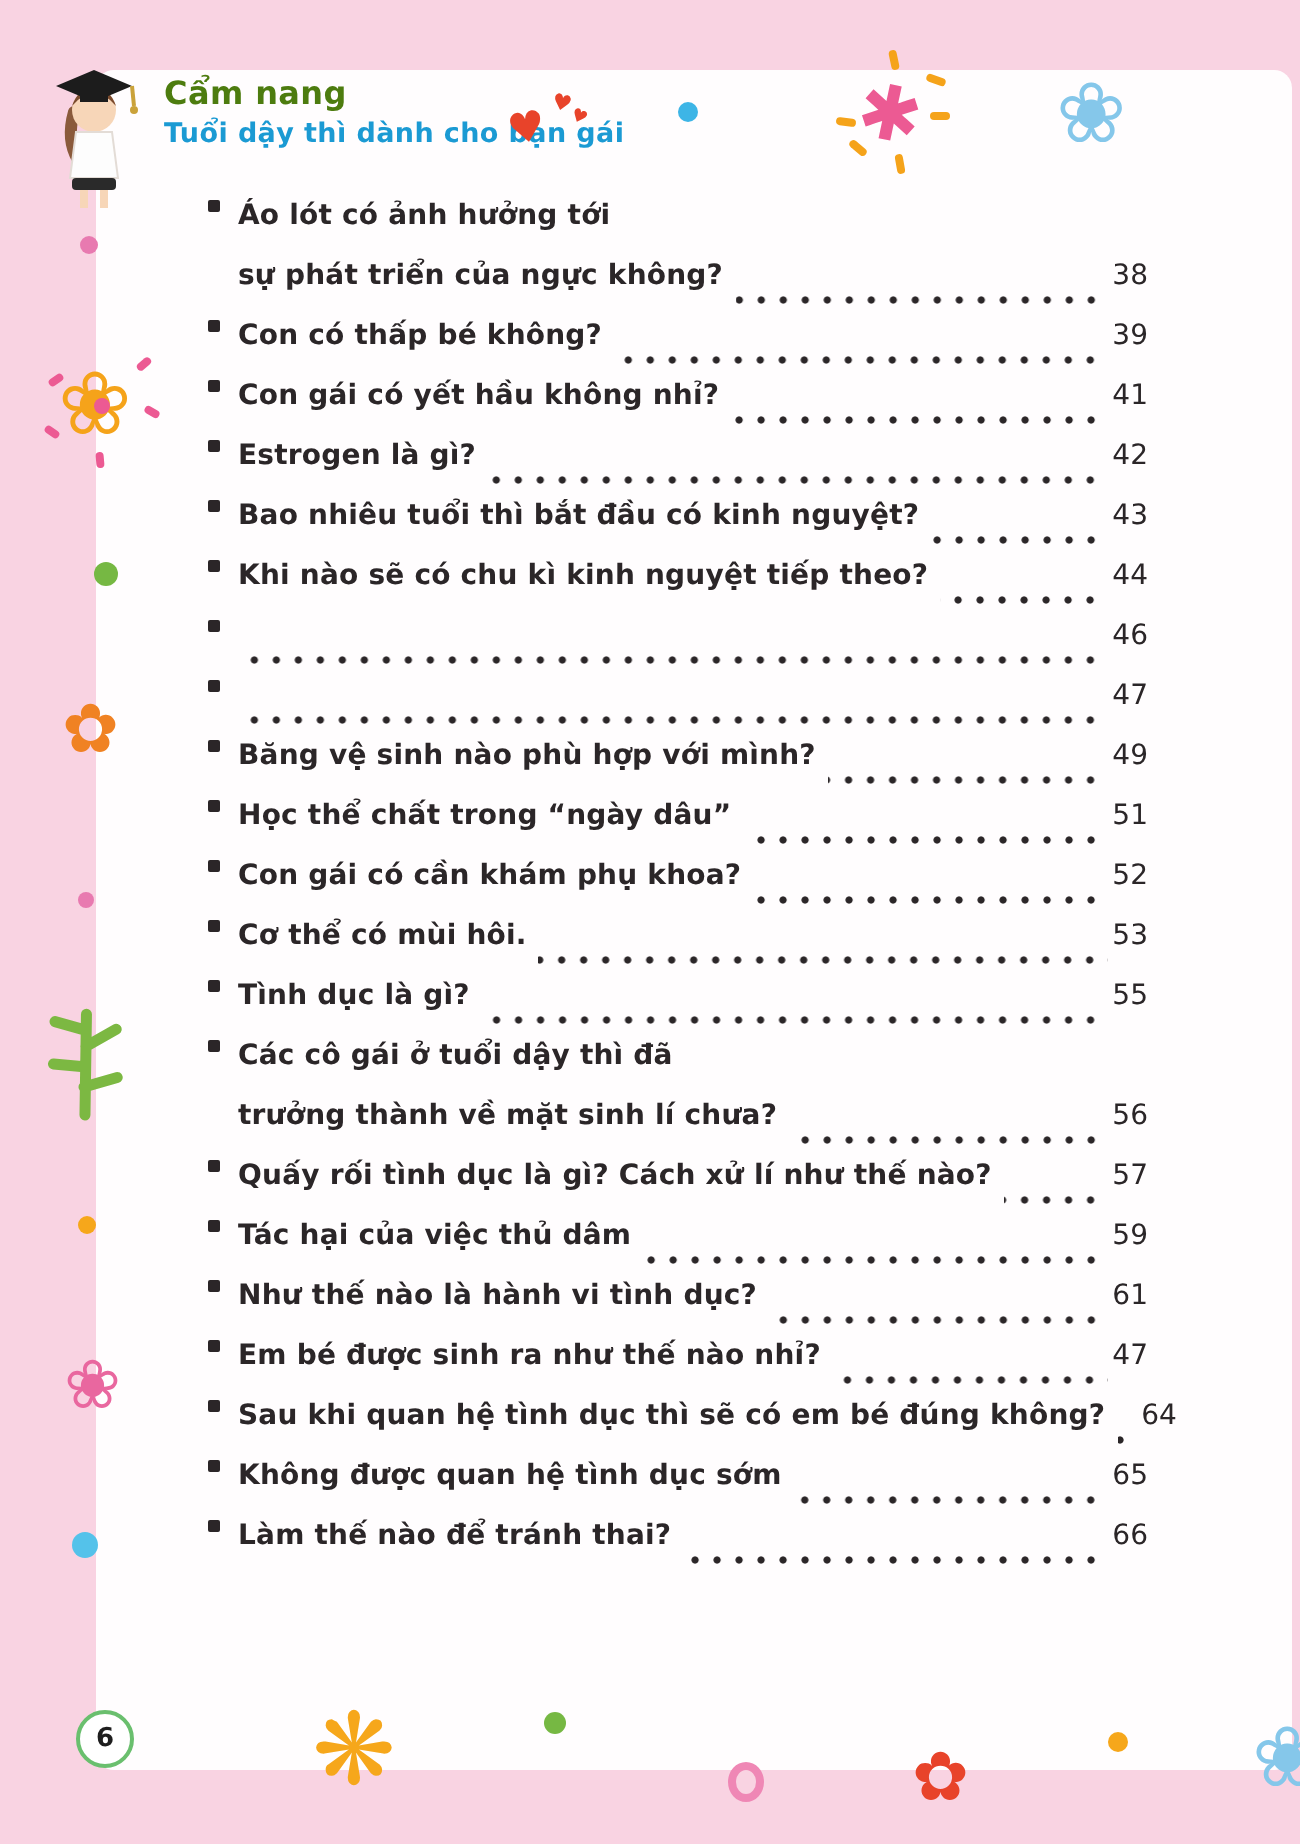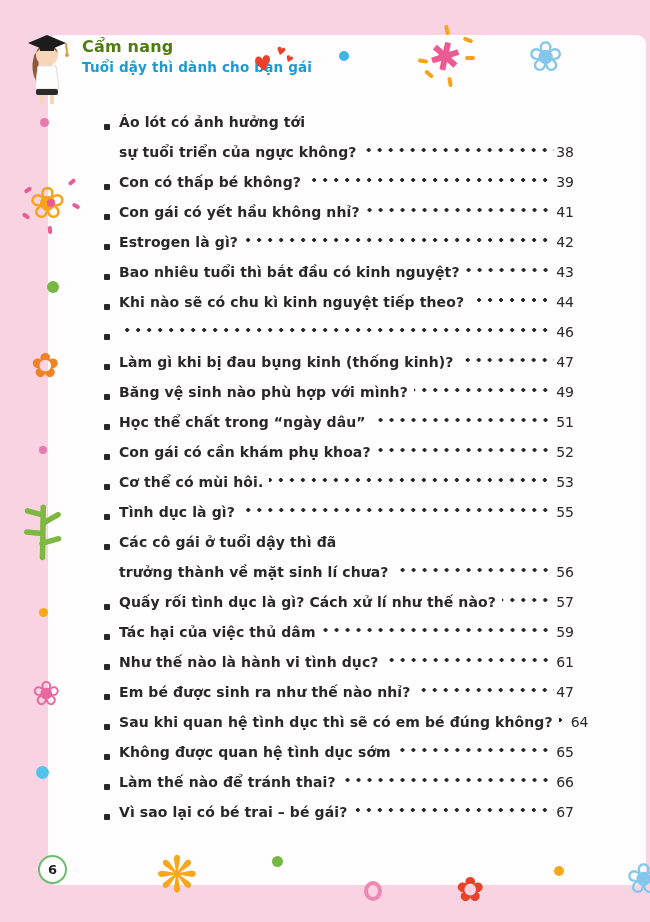--- a/index.html
+++ b/index.html
@@ -13,21 +13,21 @@
   .series-title{font-size:16px;font-weight:bold;color:#4d7c0f;letter-spacing:.2px;}
   .book-title{font-size:13.5px;font-weight:bold;color:#1b9ad3;margin-top:3px;letter-spacing:.2px;white-space:nowrap;}
   .hearts{position:absolute;left:254px;top:46px;width:40px;height:34px;z-index:5;}
   .hearts span{position:absolute;color:#e8432a;line-height:1;}
   .heart-big{font-size:21px;left:0;top:8px;transform:rotate(-10deg);}
   .heart-small1{font-size:11px;left:22px;top:0;transform:rotate(14deg);}
   .heart-small2{font-size:9px;left:31px;top:9px;transform:rotate(24deg);}
 
   
   .toc{position:absolute;left:104px;top:100px;width:470px;z-index:3;}
-  .toc-line{display:flex;align-items:flex-end;height:30px;color:#2b2628;}
+  .toc-line{display:flex;align-items:flex-start;height:30px;color:#2b2628;}
   .bullet{width:6px;height:6px;background:#2b2628;border-radius:1px;margin-right:9px;flex:none;}
   .bullet.hidden{visibility:hidden;}
   .entry-text{font-size:14px;font-weight:bold;white-space:nowrap;letter-spacing:.1px;}
   .leader{flex:1 1 auto;align-self:flex-end;height:6px;min-width:10px;margin:0 2px 7px 6px;
           background-image:radial-gradient(circle at 2px 3px,#2b2628 1.6px,transparent 2px);
           background-size:11px 6px;background-repeat:repeat-x;background-position:right bottom;}
   .page-num{font-size:14px;font-weight:normal;flex:none;}
 
   
   .page-number-badge{position:absolute;left:38px;top:855px;width:25px;height:25px;border:2px solid #6abf6e;
@@ -79,21 +79,21 @@
 
   <div class="toc">
     <div class="toc-item">
       <div class="toc-line line-first no-leader">
         <span class="bullet"></span>
         <span class="entry-text t1">Áo lót có ảnh hưởng tới</span>
 
       </div>
       <div class="toc-line line-cont">
         <span class="bullet hidden"></span>
-        <span class="entry-text t2">sự tuổi triển của ngực không?</span>
+        <span class="entry-text t2">sự phát triển của ngực không?</span>
         <span class="leader"></span>
         <span class="page-num p2">38</span>
       </div>
     </div>
 
     <div class="toc-item">
       <div class="toc-line line-first">
         <span class="bullet"></span>
         <span class="entry-text t1">Con có thấp bé không?</span>
         <span class="leader"></span>
@@ -147,21 +147,20 @@
         <span class="bullet"></span>
         <span class="leader"></span>
         <span class="page-num p1">46</span>
       </div>
 
     </div>
 
     <div class="toc-item">
       <div class="toc-line line-first">
         <span class="bullet"></span>
-        <span class="entry-text t1">Làm gì khi bị đau bụng kinh (thống kinh)?</span>
         <span class="leader"></span>
         <span class="page-num p1">47</span>
       </div>
 
     </div>
 
     <div class="toc-item">
       <div class="toc-line line-first">
         <span class="bullet"></span>
         <span class="entry-text t1">Băng vệ sinh nào phù hợp với mình?</span>
@@ -288,29 +287,20 @@
     <div class="toc-item">
       <div class="toc-line line-first">
         <span class="bullet"></span>
         <span class="entry-text t1">Làm thế nào để tránh thai?</span>
         <span class="leader"></span>
         <span class="page-num p1">66</span>
       </div>
 
     </div>
 
-    <div class="toc-item">
-      <div class="toc-line line-first">
-        <span class="bullet"></span>
-        <span class="entry-text t1">Vì sao lại có bé trai – bé gái?</span>
-        <span class="leader"></span>
-        <span class="page-num p1">67</span>
-      </div>
-
-    </div>
   </div>
 
   <div class="page-number-badge">
     <span>6</span>
   </div>
 
   <div class="decor dot" style="left:339px;top:51px;width:10px;height:10px;background:#3db5e6;"></div>
 
   <div class="decor composite" style="left:418px;top:28px;">
     <span class="glyph" style="left:11px;top:10px;font-size:38px;color:#ec5a93;transform:rotate(12deg);">✱</span>

